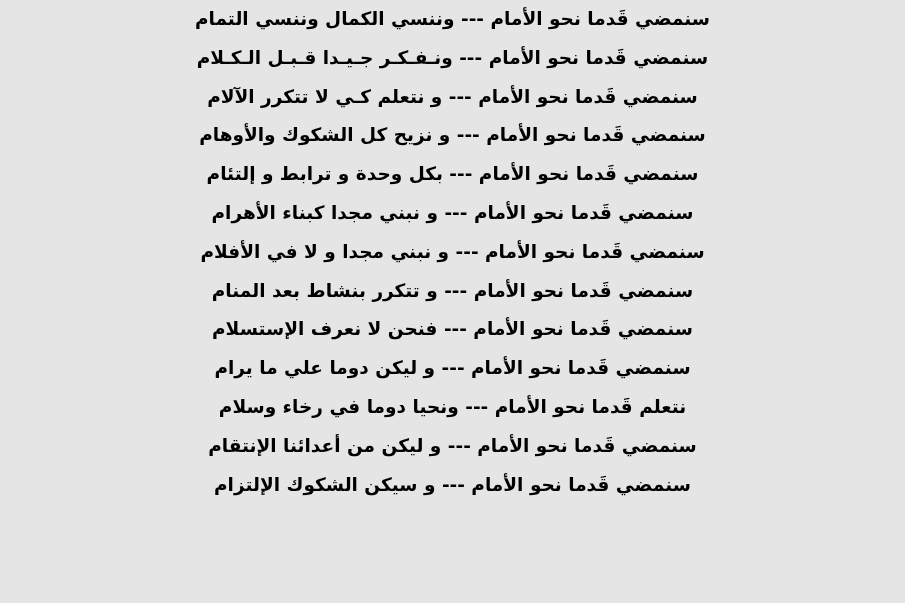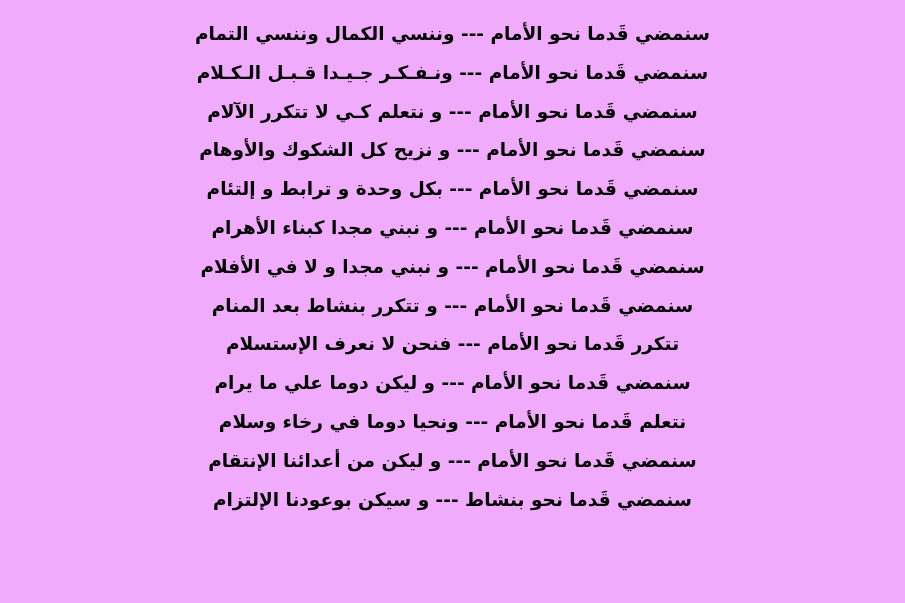--- a/index.html
+++ b/index.html
@@ -4,24 +4,23 @@
 <style>
   html, body {
     margin: 0;
     padding: 0;
     background: #ffffff;
   }
   .page {
     position: relative;
     width: 905px;
     height: 603px;
-    background: #f0abfc;
+    background: #e5e5e5;
     overflow: hidden;
     box-sizing: border-box;
-    padding-top: 15px;
   }
   .poem {
     width: 100%;
     direction: rtl;
     text-align: center;
   }
   .poem-line {
     font-family: "DejaVu Sans", sans-serif;
     font-weight: 700;
     font-size: 18.5px;
@@ -36,19 +35,19 @@
 <main class="page">
   <div class="poem">
     <div class="poem-line">سنمضي قَدما نحو الأمام --- وننسي الكمال وننسي التمام</div>
     <div class="poem-line">سنمضي قَدما نحو الأمام --- ونـفـكـر جـيـدا قـبـل الـكـلام</div>
     <div class="poem-line">سنمضي قَدما نحو الأمام --- و نتعلم كـي لا تتكرر الآلام</div>
     <div class="poem-line">سنمضي قَدما نحو الأمام --- و نزيح كل الشكوك والأوهام</div>
     <div class="poem-line">سنمضي قَدما نحو الأمام --- بكل وحدة و ترابط و إلتئام</div>
     <div class="poem-line">سنمضي قَدما نحو الأمام --- و نبني مجدا كبناء الأهرام</div>
     <div class="poem-line">سنمضي قَدما نحو الأمام --- و نبني مجدا و لا في الأفلام</div>
     <div class="poem-line">سنمضي قَدما نحو الأمام --- و تتكرر بنشاط بعد المنام</div>
-    <div class="poem-line">تتكرر قَدما نحو الأمام --- فنحن لا نعرف الإستسلام</div>
+    <div class="poem-line">سنمضي قَدما نحو الأمام --- فنحن لا نعرف الإستسلام</div>
     <div class="poem-line">سنمضي قَدما نحو الأمام --- و ليكن دوما علي ما يرام</div>
     <div class="poem-line">نتعلم قَدما نحو الأمام --- ونحيا دوما في رخاء وسلام</div>
     <div class="poem-line">سنمضي قَدما نحو الأمام --- و ليكن من أعدائنا الإنتقام</div>
-    <div class="poem-line">سنمضي قَدما نحو بنشاط --- و سيكن بوعودنا الإلتزام</div>
+    <div class="poem-line">سنمضي قَدما نحو الأمام --- و سيكن الشكوك الإلتزام</div>
   </div>
 </main>
 
 </body></html>

